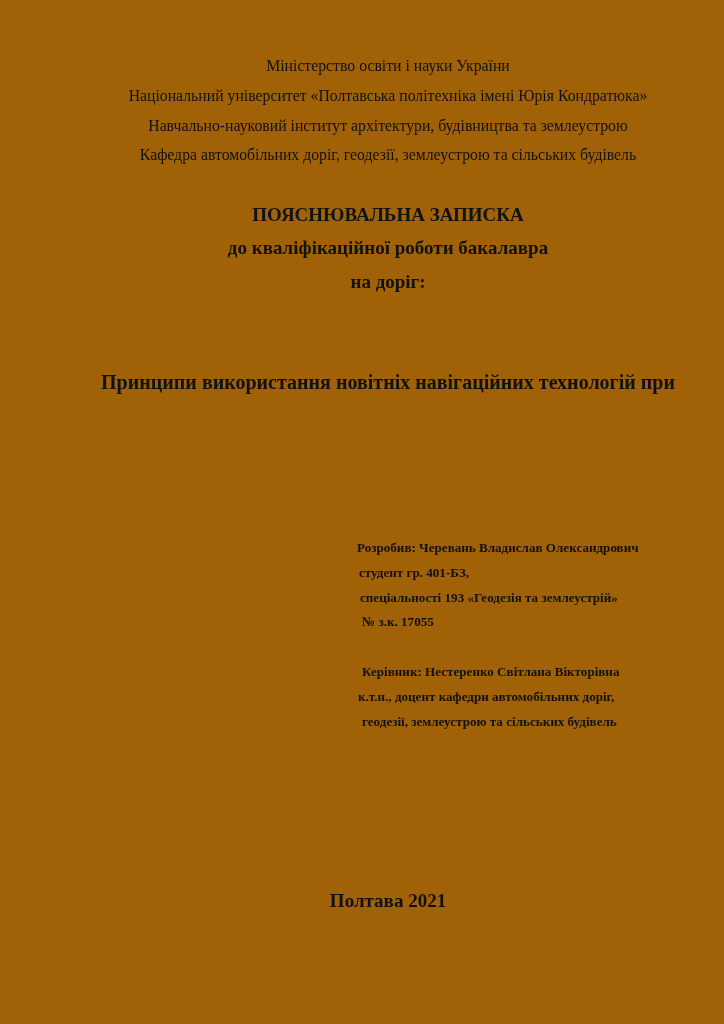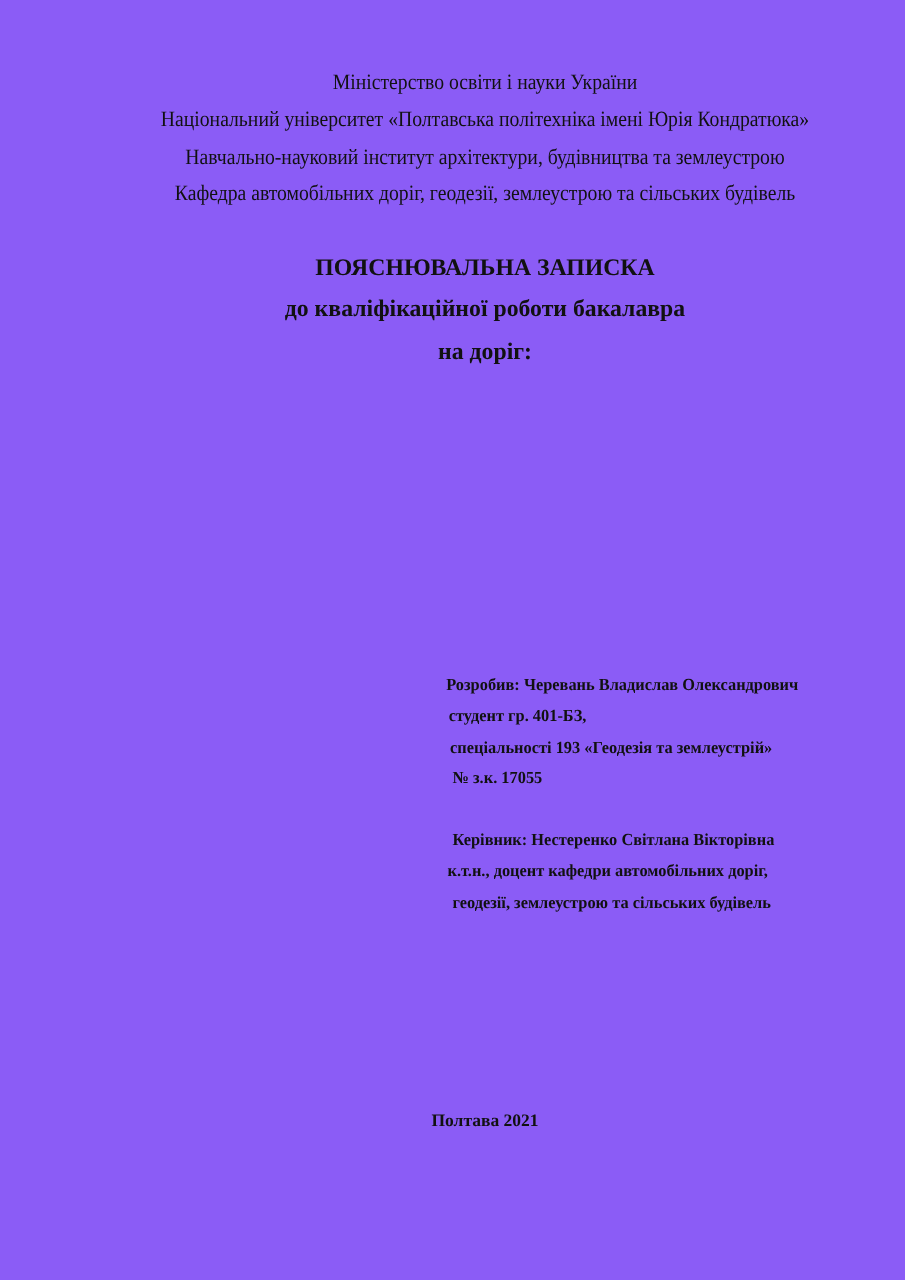--- a/index.html
+++ b/index.html
@@ -13,21 +13,21 @@
       position: relative;
       overflow: hidden;
       color: #111111;
       font-family: "Liberation Serif", "DejaVu Serif", serif;
     }
     .page {
       position: absolute;
       left: 0; top: 0;
       width: 724px;
       height: 1024px;
-      background: #8b5cf6;
+      background: #a16207;
     }
     .line {
       position: absolute;
       white-space: nowrap;
       line-height: 1;
     }
     .centered {
       left: 388px;
       transform: translateX(-50%);
     }
@@ -47,38 +47,39 @@
       font-size: 20px;
       font-weight: bold;
     }
     .info {
       font-size: 13.5px;
       font-weight: bold;
       transform: scaleX(0.97);
       transform-origin: left center;
     }
     .footer {
-      font-size: 14px;
+      font-size: 19px;
       font-weight: bold;
     }
   </style>
 </head>
 <body>
 
 <div class="page">
 
   <div class="line centered condensed hdr" style="top:57px;">Міністерство освіти і науки України</div>
   <div class="line centered condensed hdr" style="top:87px;">Національний університет «Полтавська політехніка імені Юрія Кондратюка»</div>
   <div class="line centered condensed hdr" style="top:117px;">Навчально-науковий інститут архітектури, будівництва та землеустрою</div>
   <div class="line centered condensed hdr" style="top:146px;">Кафедра автомобільних доріг, геодезії, землеустрою та сільських будівель</div>
 
   <div class="line centered title" style="top:205px;">ПОЯСНЮВАЛЬНА ЗАПИСКА</div>
   <div class="line centered title" style="top:238px;">до  кваліфікаційної роботи бакалавра</div>
   <div class="line centered title" style="top:272px;">на доріг:</div>
 
+  <div class="line centered topic" style="top:372px;">Принципи використання новітніх навігаційних технологій при</div>
 
   <div class="line info" style="left:357px; top:541px;">Розробив: Черевань Владислав Олександрович</div>
   <div class="line info" style="left:359px; top:566px;">студент гр. 401-БЗ,</div>
   <div class="line info" style="left:360px; top:591px;">спеціальності 193 «Геодезія та землеустрій»</div>
   <div class="line info" style="left:362px; top:615px;">№ з.к. 17055</div>
 
   <div class="line info" style="left:362px; top:665px;">Керівник: Нестеренко Світлана Вікторівна</div>
   <div class="line info" style="left:358px; top:690px;">к.т.н., доцент кафедри автомобільних доріг,</div>
   <div class="line info" style="left:362px; top:715px;">геодезії, землеустрою та сільських будівель</div>
 

